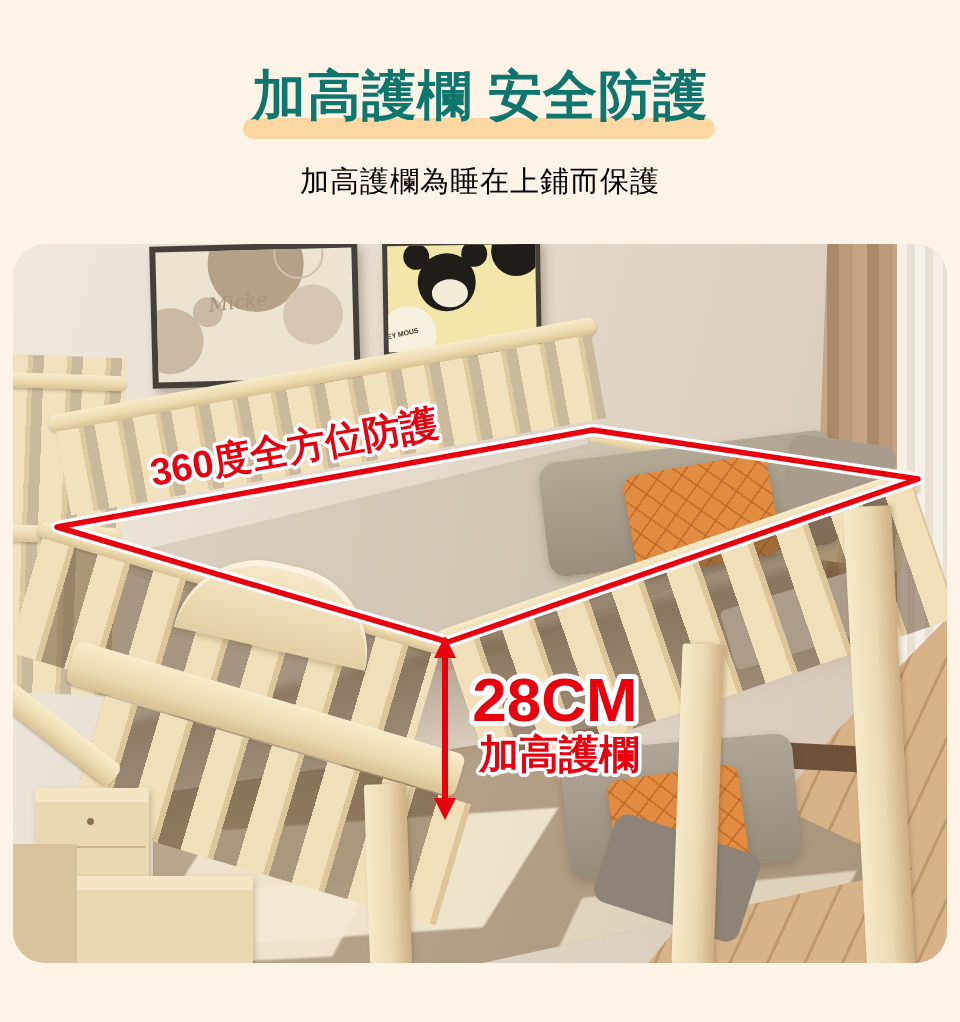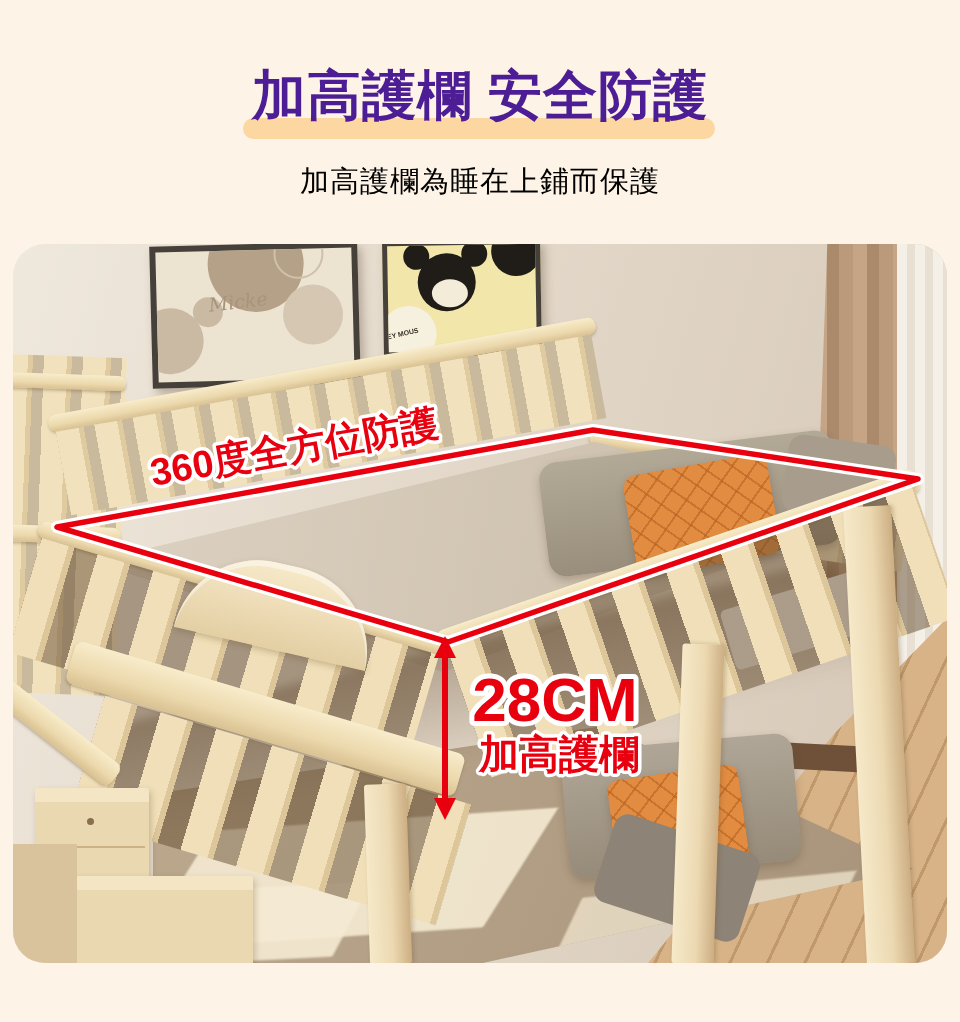--- a/index.html
+++ b/index.html
@@ -8,21 +8,21 @@
     background:#fdf3e6;
     font-family:"Liberation Sans", sans-serif;
   }
   
   .hdr-highlight{
     position:absolute;left:243px;top:118px;width:472px;height:21px;
     background:#fcd7a2;border-radius:12px;
   }
   .hdr-title{
     position:absolute;left:0;top:66px;width:100%;text-align:center;
-    font-size:54px;font-weight:800;color:#4c1d95;letter-spacing:1px;line-height:1.1;
+    font-size:54px;font-weight:800;color:#0f766e;letter-spacing:1px;line-height:1.1;
   }
   .hdr-subtitle{
     position:absolute;left:0;top:162px;width:100%;text-align:center;
     font-size:29px;font-weight:500;color:#000000;letter-spacing:1px;
   }
   
   .photo{
     position:absolute;left:13px;top:244px;width:934px;height:719px;
     border-radius:32px;overflow:hidden;
     background:linear-gradient(105deg,#efe8dd 0%,#e3d8c9 45%,#d5c7b6 100%);

